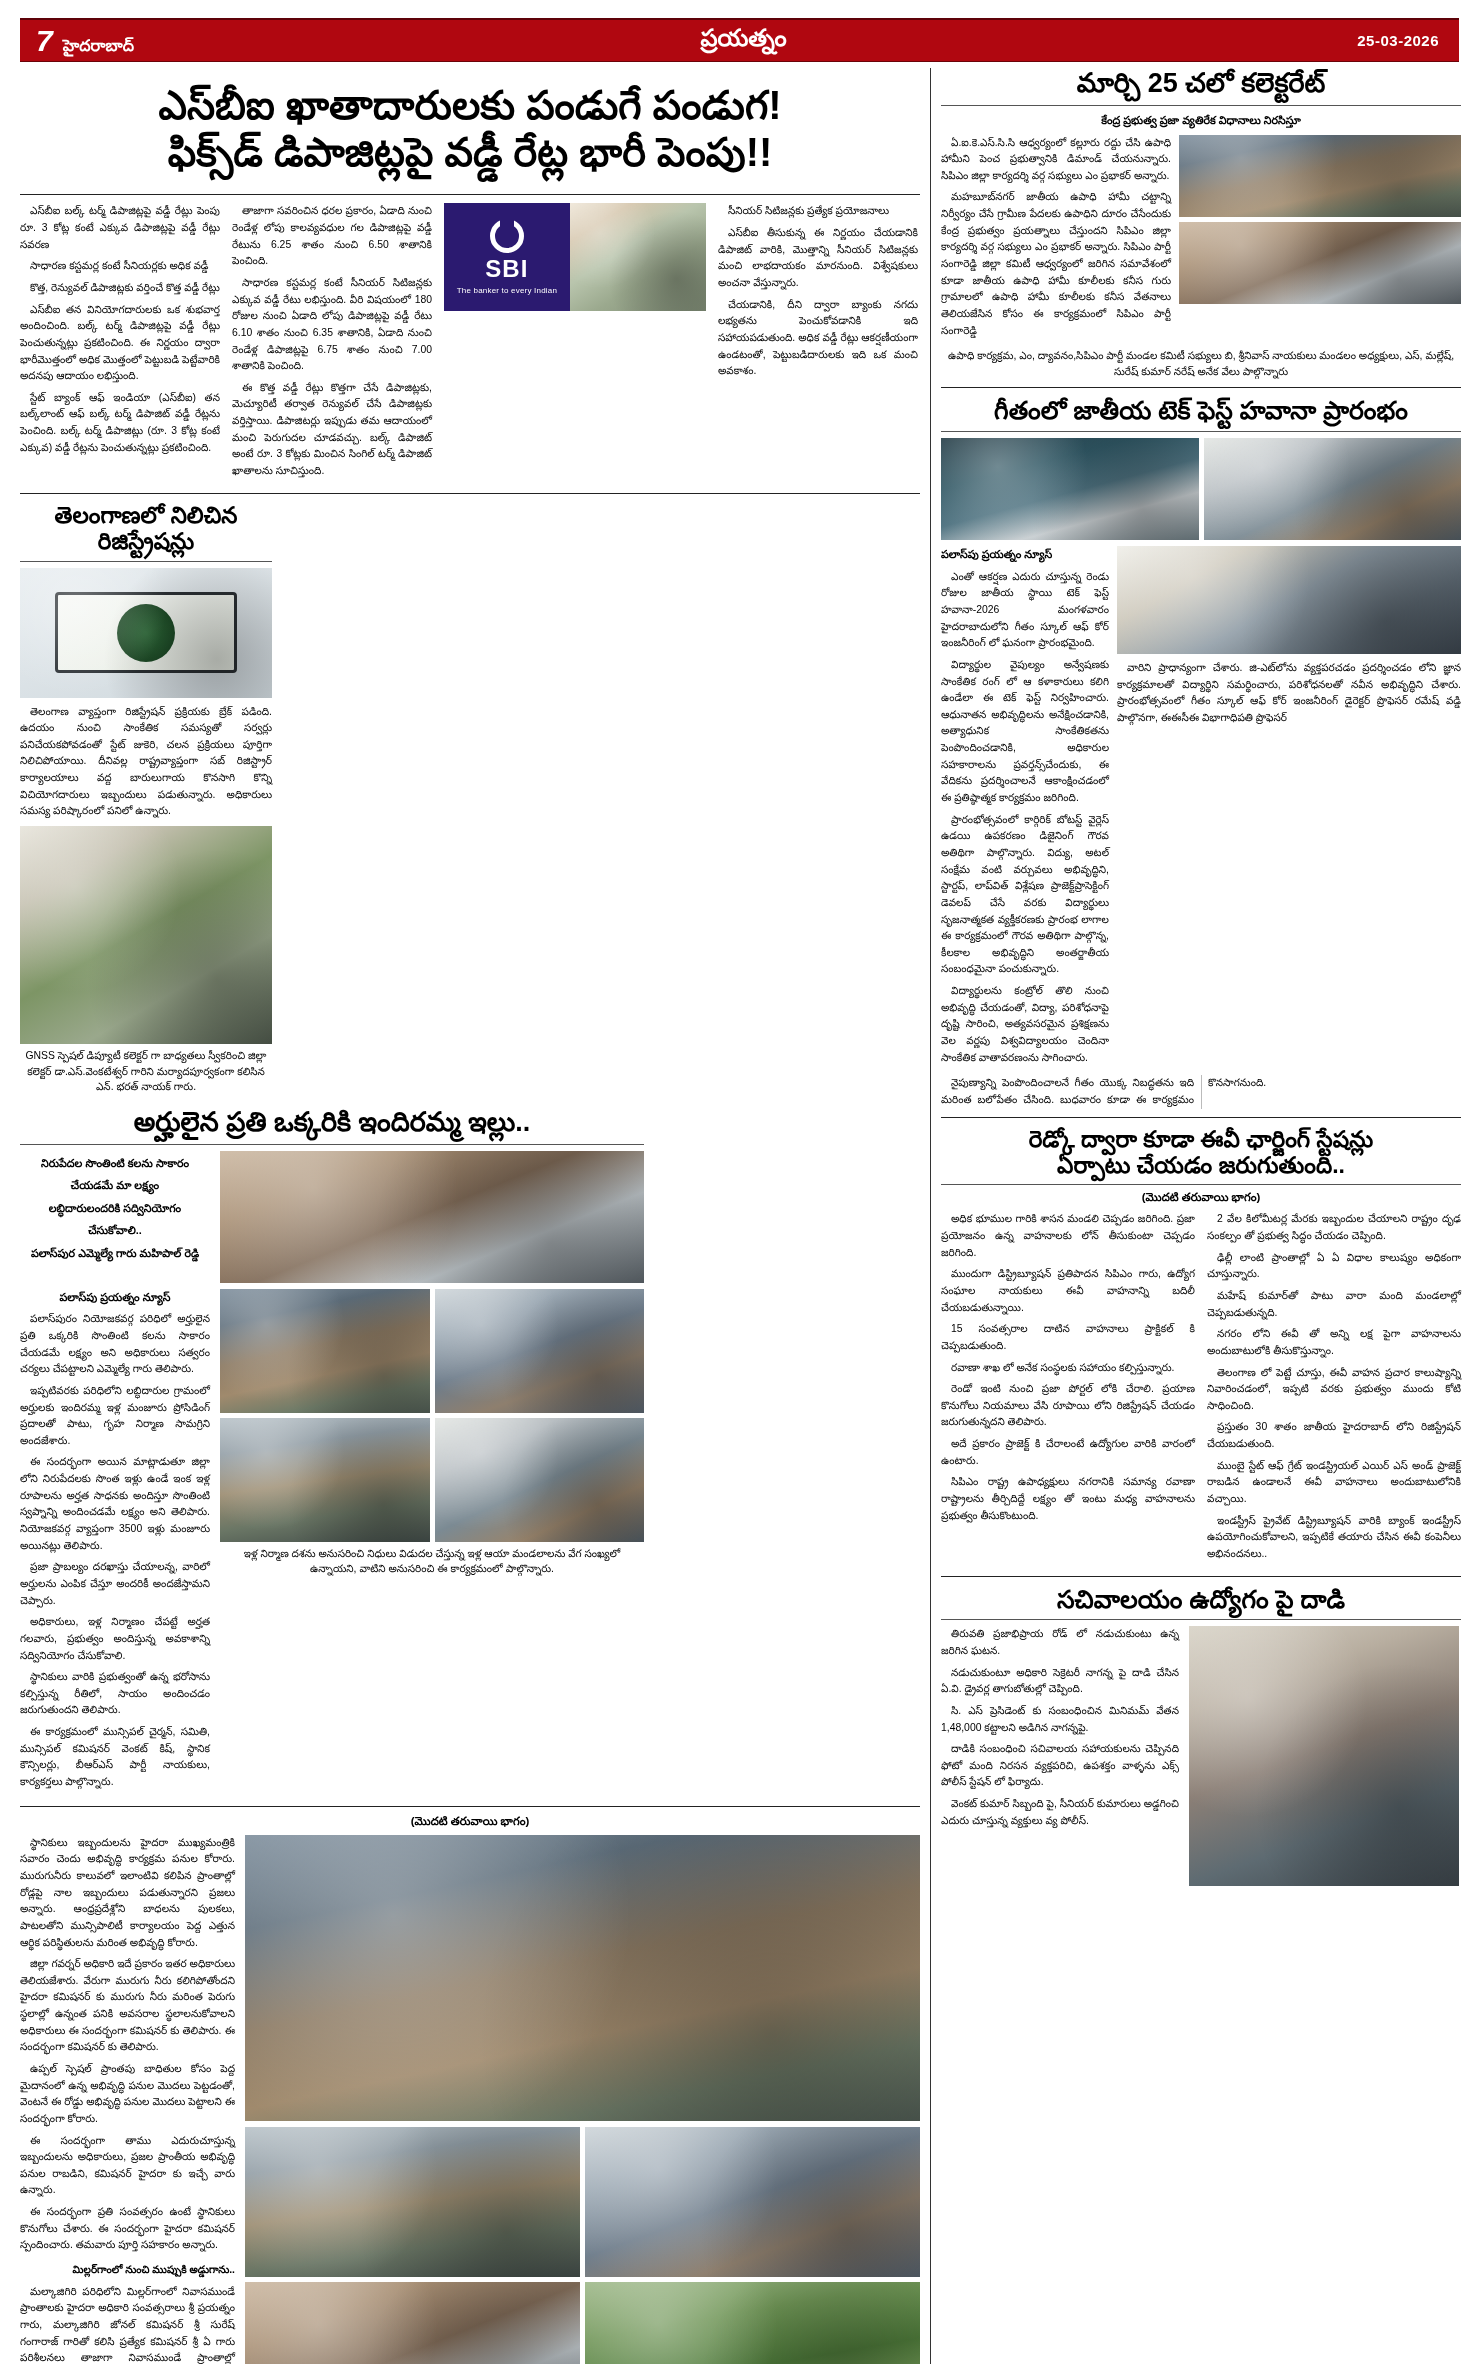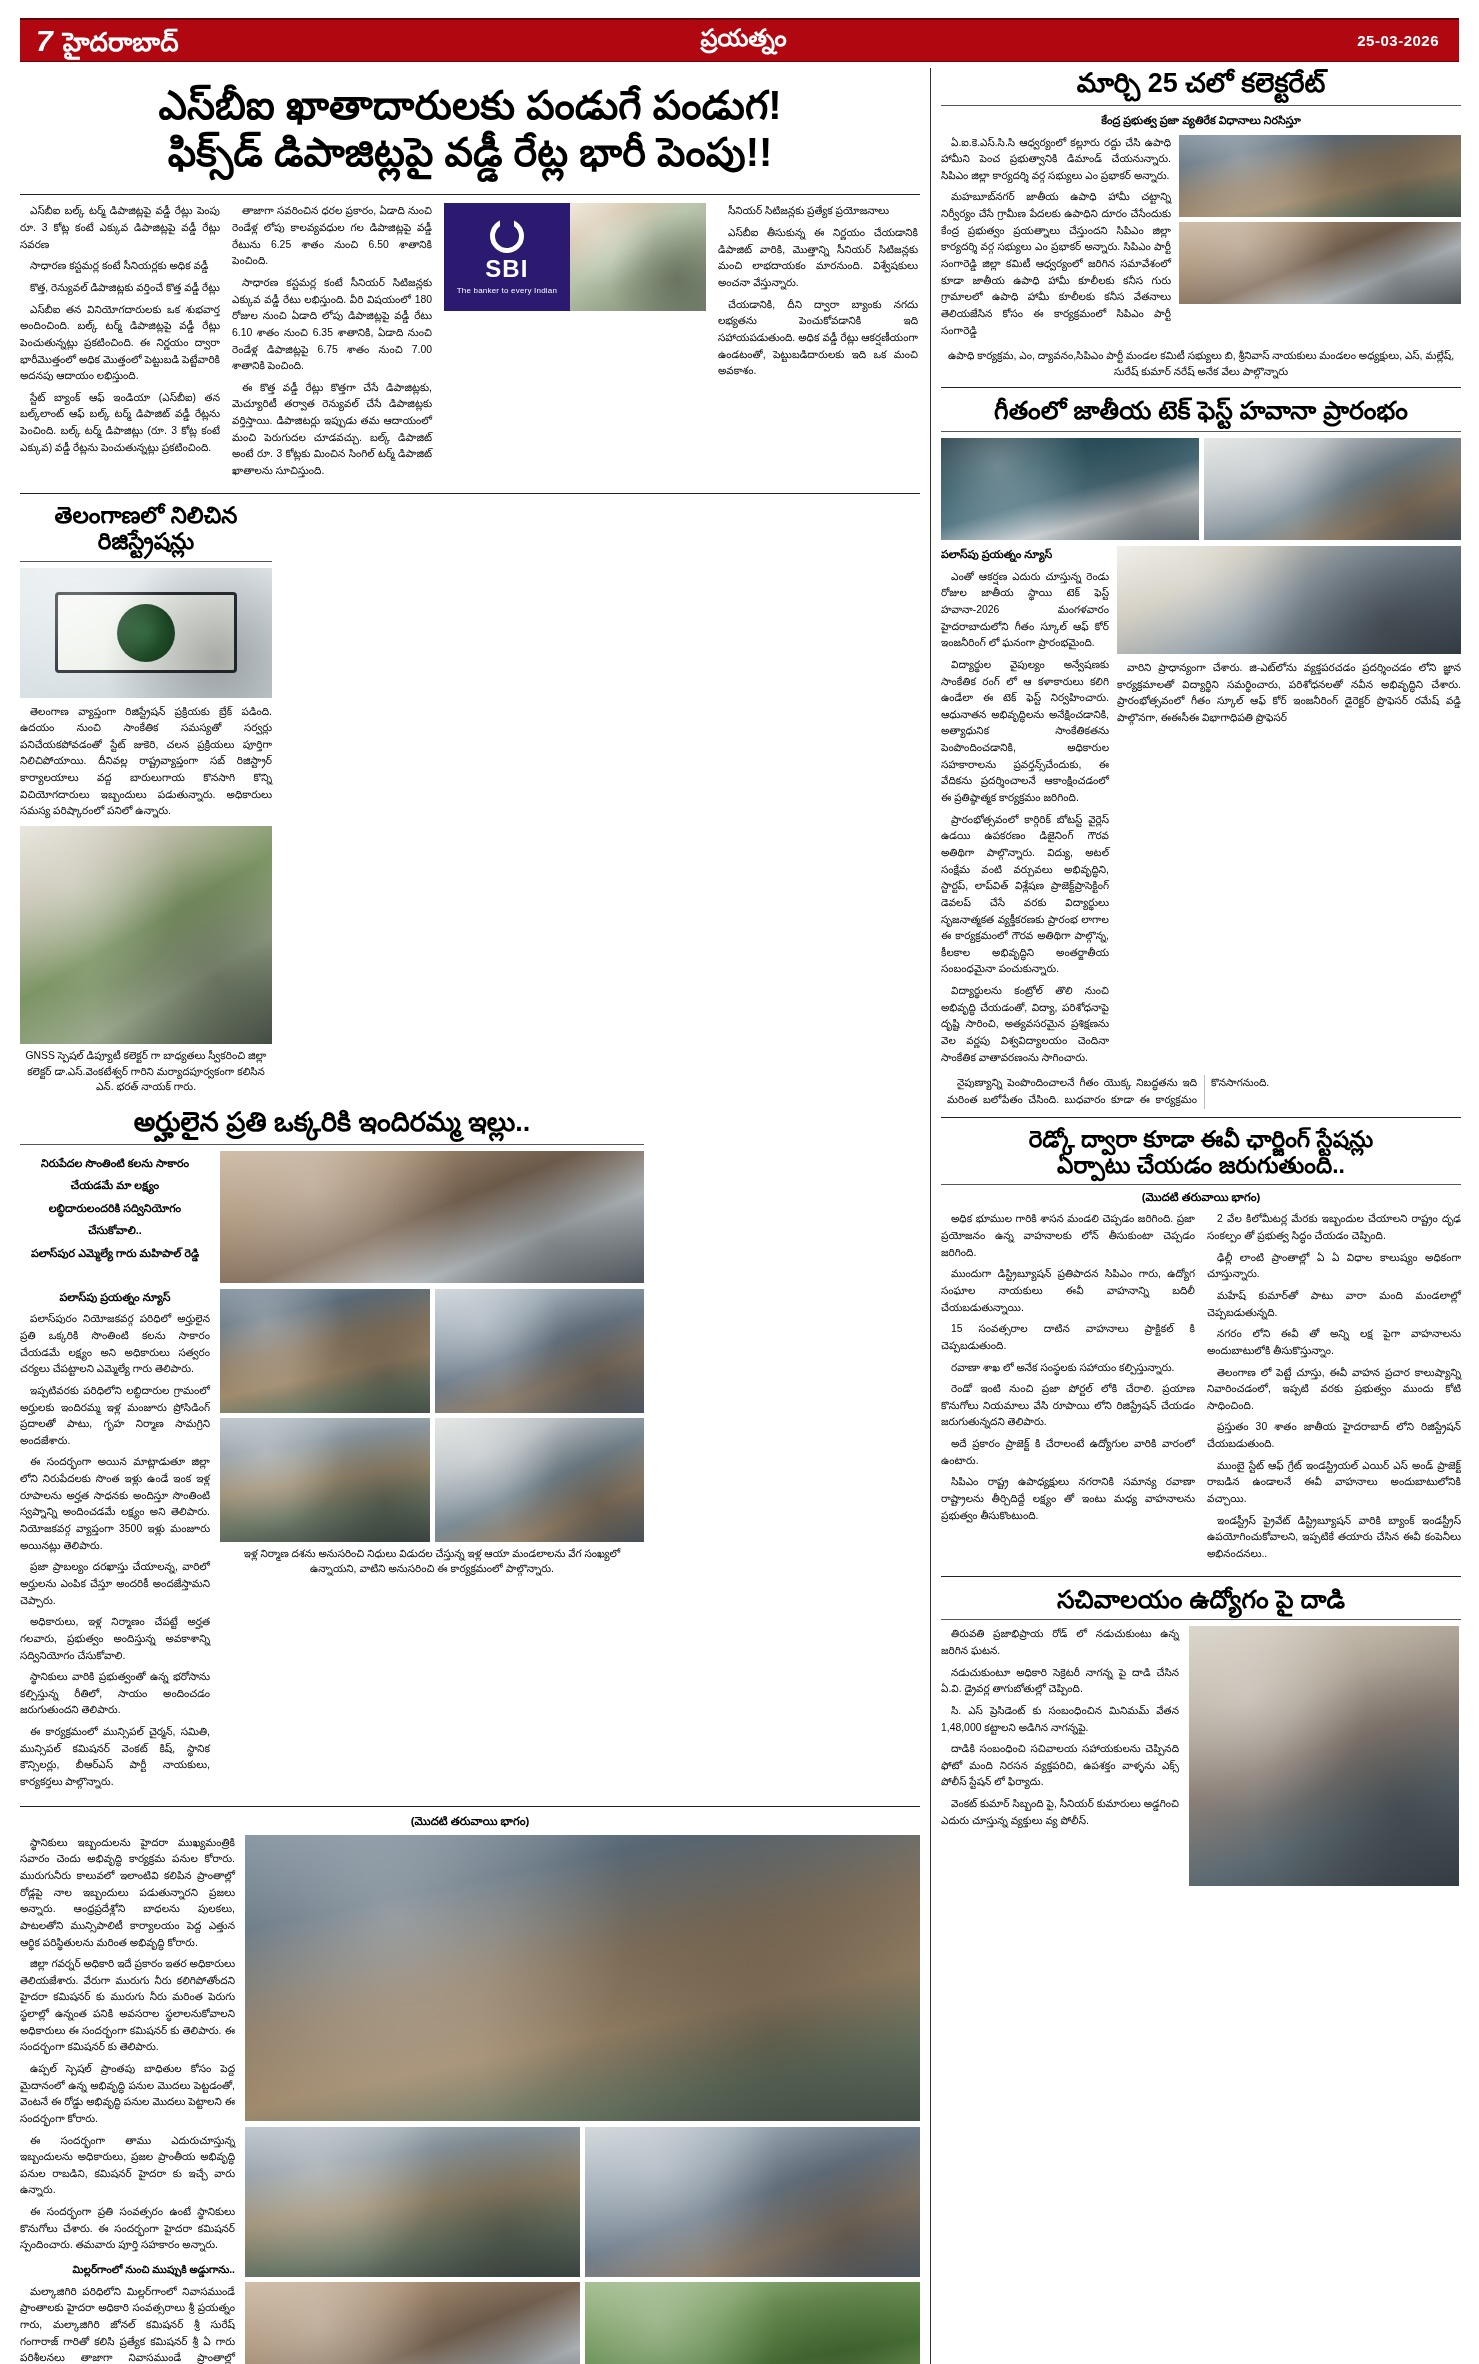--- a/index.html
+++ b/index.html
@@ -18,21 +18,21 @@
     background: #b00710;
     height: 44px;
     display: flex; align-items: center;
     position: relative;
     margin-bottom: 6px;
     border-top: 2px solid #5d0209;
     border-bottom: 1px solid #6b0309;
   }
   .mh-left { display: flex; align-items: baseline; gap: 10px; padding-left: 16px; }
   .mh-pageno { color: #fff; font-size: 30px; font-weight: 700; font-style: italic; line-height: 1; }
-  .mh-city { color: #fff; font-size: 26px; font-weight: 700; line-height: 1; }
+  .mh-city { color: #fff; font-size: 16px; font-weight: 700; line-height: 1; }
   .mh-center {
     position: absolute; left: 8px; right: 0; text-align: center;
     color: #fff; font-size: 24px; font-weight: 700;
   }
   .mh-date {
     margin-left: auto; padding-right: 20px; color: #fff;
     font-size: 15px; font-weight: 700; letter-spacing: .5px; z-index: 2;
   }
 
   
@@ -301,21 +301,21 @@
             <p>ప్రారంభోత్సవంలో కార్గిరిక్ బోటస్ట్ వైర్లెస్ ఉడయి ఉపకరణం డిజైనింగ్ గౌరవ అతిథిగా పాల్గొన్నారు. విద్యు, అటల్ సంక్షేమ వంటి వర్చువలు అభివృద్ధిని, స్టార్టప్, లాప్‌విత్ విశ్లేషణ ప్రాజెక్ట్‌ప్రాసెక్టింగ్ డెవలప్ చేసే వరకు విద్యార్థులు సృజనాత్మకత వ్యక్తీకరణకు ప్రారంభ లాగాల ఈ కార్యక్రమంలో గౌరవ అతిథిగా పాల్గొన్న, కీలకాల అభివృద్ధిని అంతర్జాతీయ సంబంధమైనా పంచుకున్నారు.</p>
             <p>విద్యార్థులను కంట్రోల్ తొలి నుంచి అభివృద్ధి చేయడంతో, విద్యా, పరిశోధనాపై దృష్టి సారించి, అత్యవసరమైన ప్రశిక్షణను వెల వర్ణపు విశ్వవిద్యాలయం చెందినా సాంకేతిక వాతావరణంను సాగించారు.</p>
           </div>
           <div style="width:344px;">
             <div class="ph ph-desk" style="height:108px;"></div>
             <div class="body-sm" style="margin-top:6px;">
               <p>వారిని ప్రాధాన్యంగా చేశారు. జి-ఎట్‌లోను వ్యక్తపరచడం ప్రదర్శించడం లోని జ్ఞాన కార్యక్రమాలతో విద్యార్థిని సమర్థించారు, పరిశోధనలతో నవీన అభివృద్ధిని చేశారు. ప్రారంభోత్సవంలో గీతం స్కూల్ ఆఫ్ కోర్ ఇంజనీరింగ్ డైరెక్టర్ ప్రొఫెసర్ రమేష్ వడ్డి పాల్గొనగా, ఈఈసీఈ విభాగాధిపతి ప్రొఫెసర్</p>
             </div>
           </div>
         </div>
-        <div class="cols2 body-sm" style="margin-top:4px;margin-left:6px;">
+        <div class="cols2 body-sm" style="margin-top:4px;">
           <p>నైపుణ్యాన్ని పెంపొందించాలనే గీతం యొక్క నిబద్ధతను ఇది మరింత బలోపేతం చేసింది. బుధవారం కూడా ఈ కార్యక్రమం కొనసాగనుంది.</p>
         </div>
       </div>
 
       <div class="rule"></div>
 
       <div class="sec-block">
         <div class="sec-head sz-24">
           <div>రెడ్కో ద్వారా కూడా ఈవీ ఛార్జింగ్ స్టేషన్లు</div>
           <div>ఏర్పాటు చేయడం జరుగుతుంది..</div>

